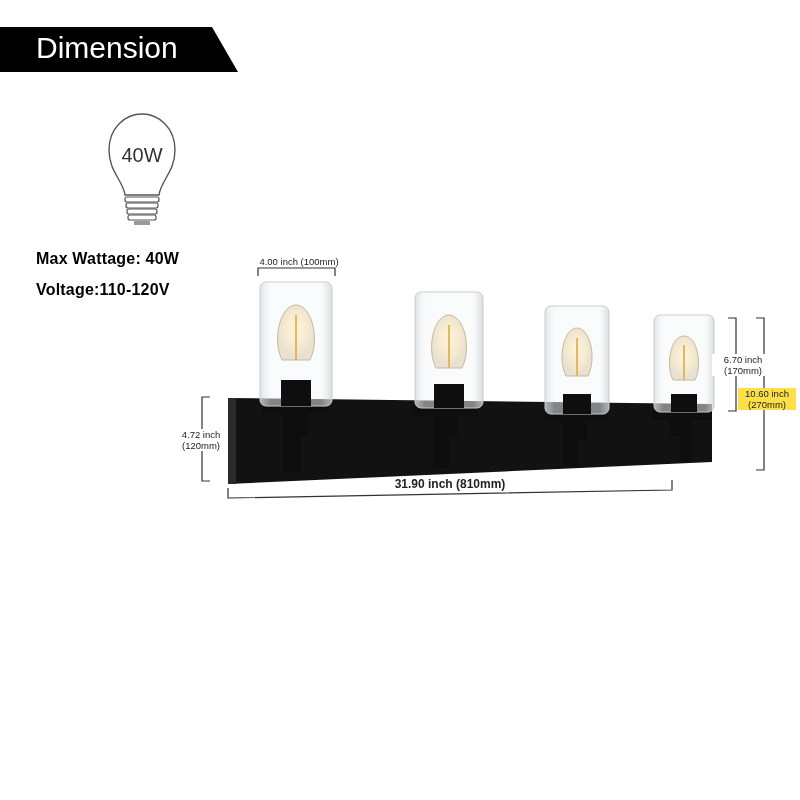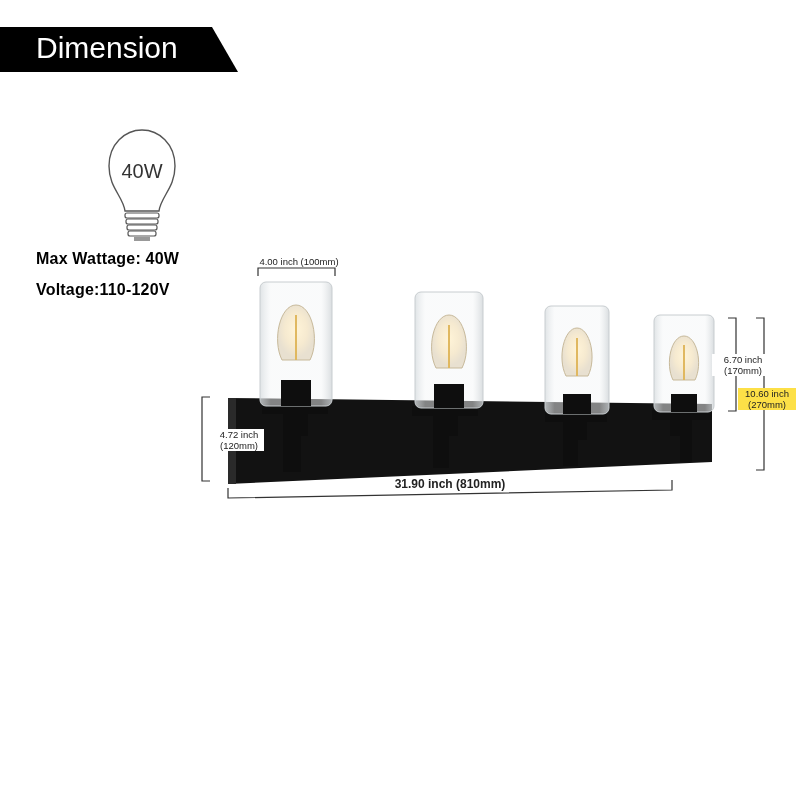--- a/index.html
+++ b/index.html
@@ -1,20 +1,20 @@
 <!DOCTYPE html>
 <html><head>
 <meta charset="utf-8">
 <style>
   html, body { margin:0; padding:0; background:#ffffff; }
   body { width:800px; height:800px; position:relative; overflow:hidden; font-family:"Liberation Sans", sans-serif; color:#000; }
   .banner { position:absolute; left:0; top:27px; width:238px; height:45px; background:#000;
             clip-path: polygon(0 0, 212px 0, 238px 45px, 0 45px); }
   .banner span { position:absolute; left:36px; top:4px; color:#fff; font-size:30px; font-family:"Liberation Sans", sans-serif; }
-  .bulb { position:absolute; left:105px; top:126px; width:75px; height:130px; }
+  .bulb { position:absolute; left:105px; top:110px; width:75px; height:130px; }
   .spec { position:absolute; left:36px; font-weight:bold; font-size:16px; font-family:"Liberation Sans", sans-serif; letter-spacing:0.2px; }
   .dim-text { position:absolute; font-size:9.5px; color:#222; text-align:center; line-height:11px; font-family:"Liberation Sans", sans-serif; }
   svg.main { position:absolute; left:0; top:0; }
 </style>
 </head>
 <body>
 
 <div class="banner">
   <span>Dimension</span>
 </div>
@@ -101,21 +101,21 @@
     <polyline points="728,318 736,318 736,411 728,411"></polyline>
 
     <polyline points="756,318 764,318 764,470 756,470"></polyline>
 
     <polyline points="228,488 228,498 672,490 672,480"></polyline>
   </g>
 </svg>
 
 <div class="dim-text" style="left:254px; top:256px; width:90px;">4.00 inch (100mm)</div>
 
-<div class="dim-text" style="left:176px; top:429px; width:50px; background:#fff;margin-left:38px;">
+<div class="dim-text" style="left:176px; top:429px; width:50px; background:#fff;">
   <div>4.72 inch</div>
   <div>(120mm)</div>
 </div>
 
 <div class="dim-text" style="left:712px; top:354px; width:62px; background:#fff;">
   <div>6.70 inch</div>
   <div>(170mm)</div>
 </div>
 
 <div class="dim-text" style="left:738px; top:388px; width:58px; background:#fde047;">

